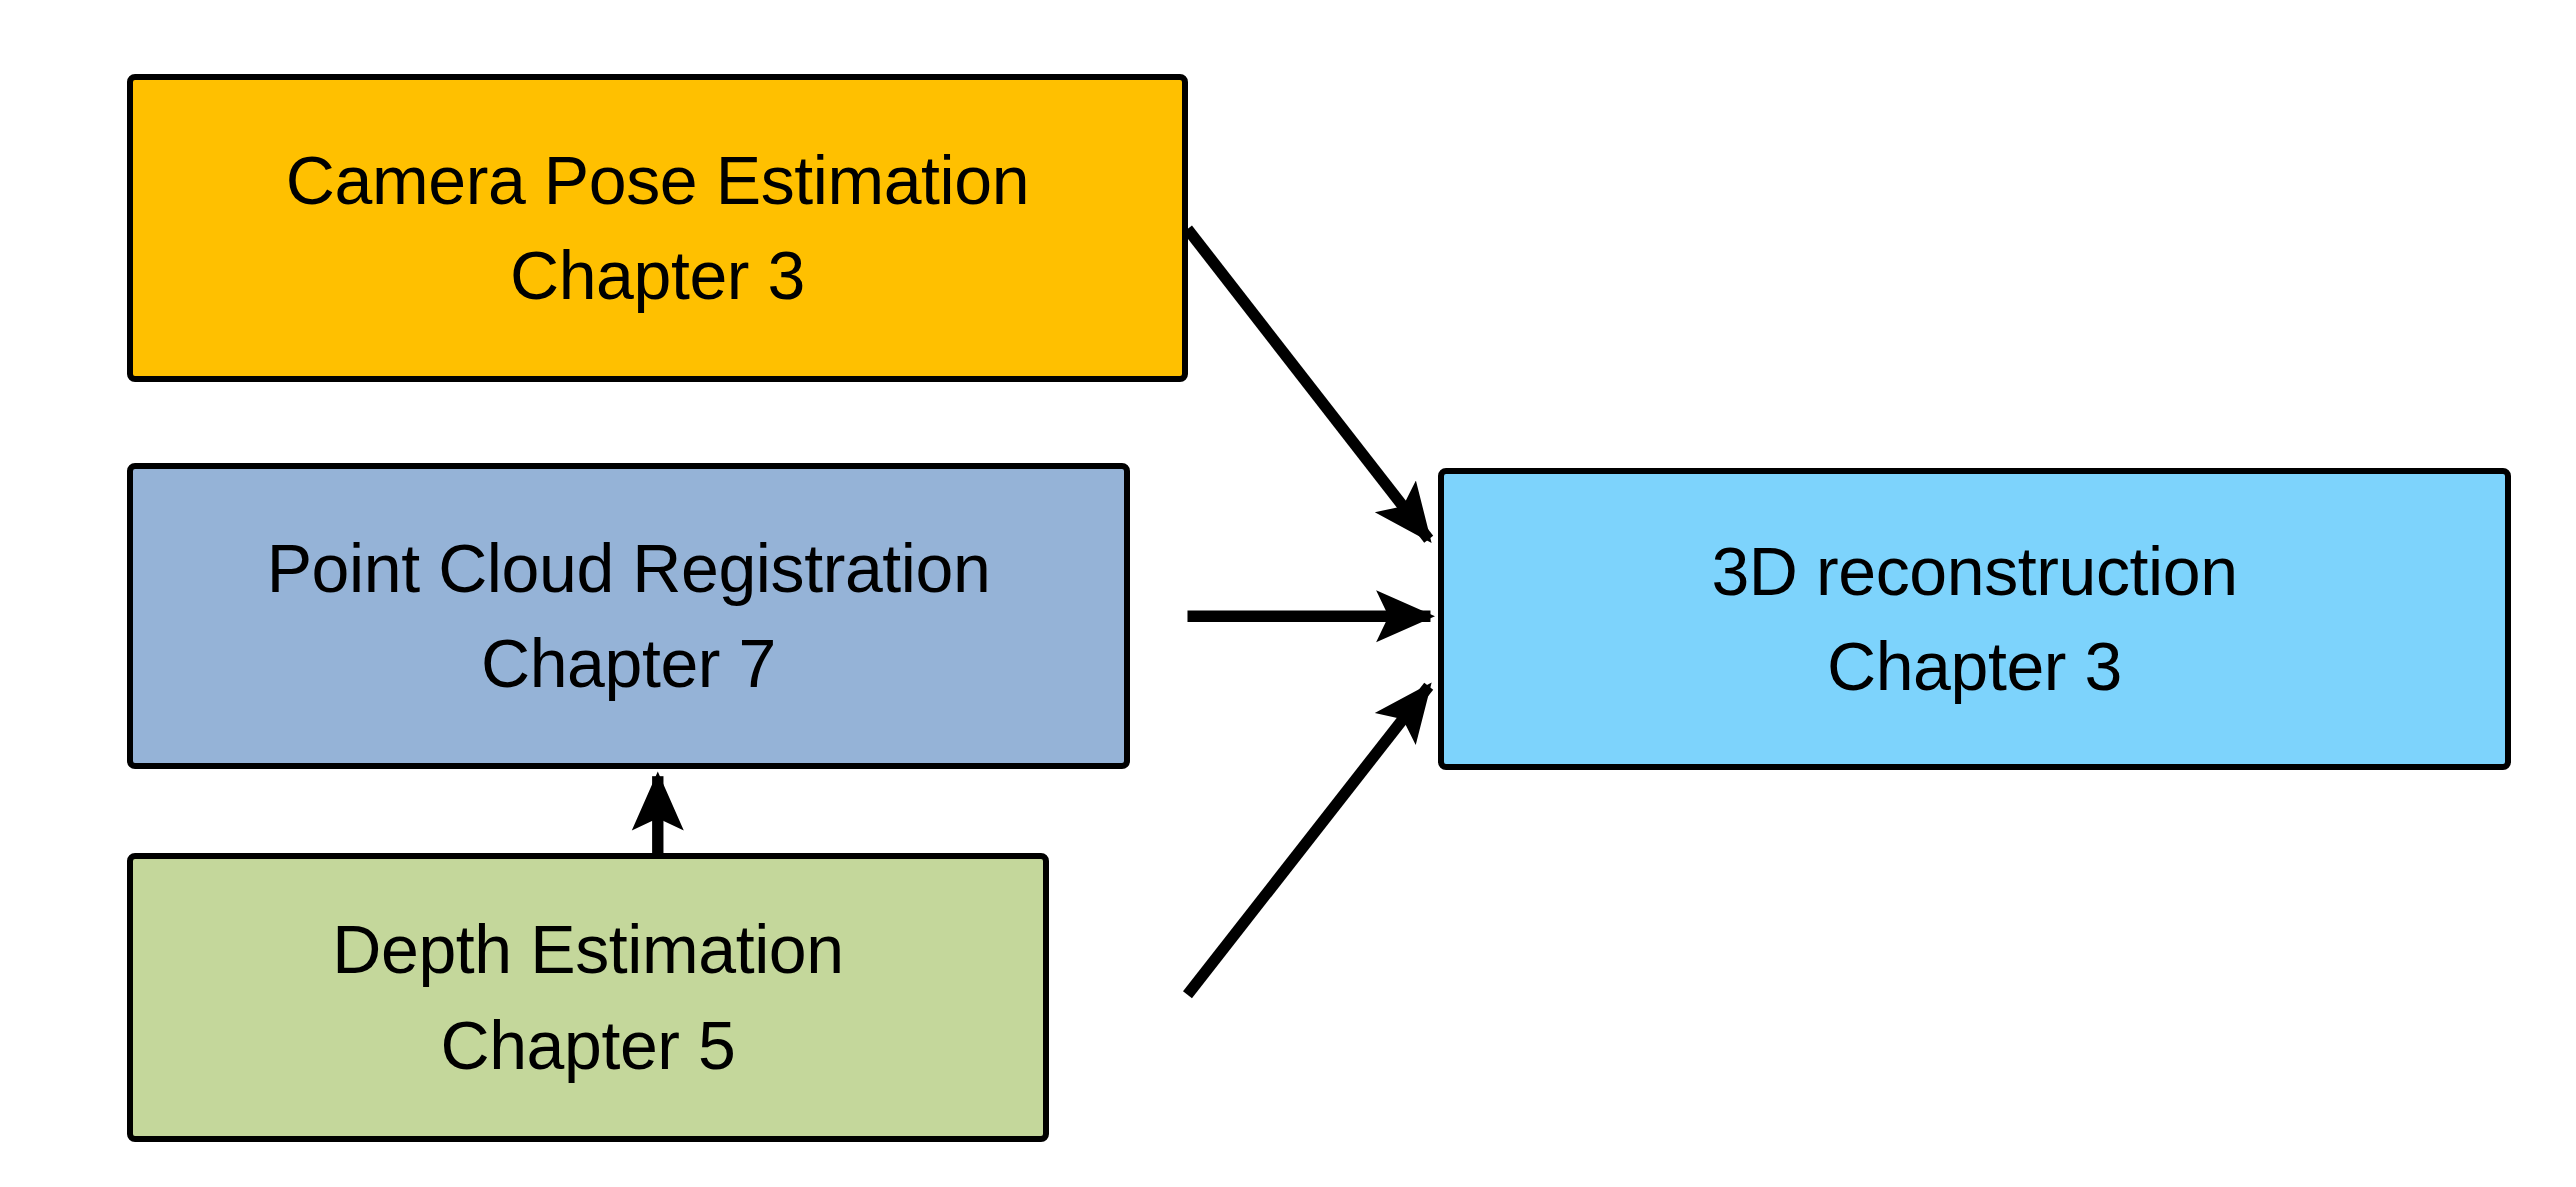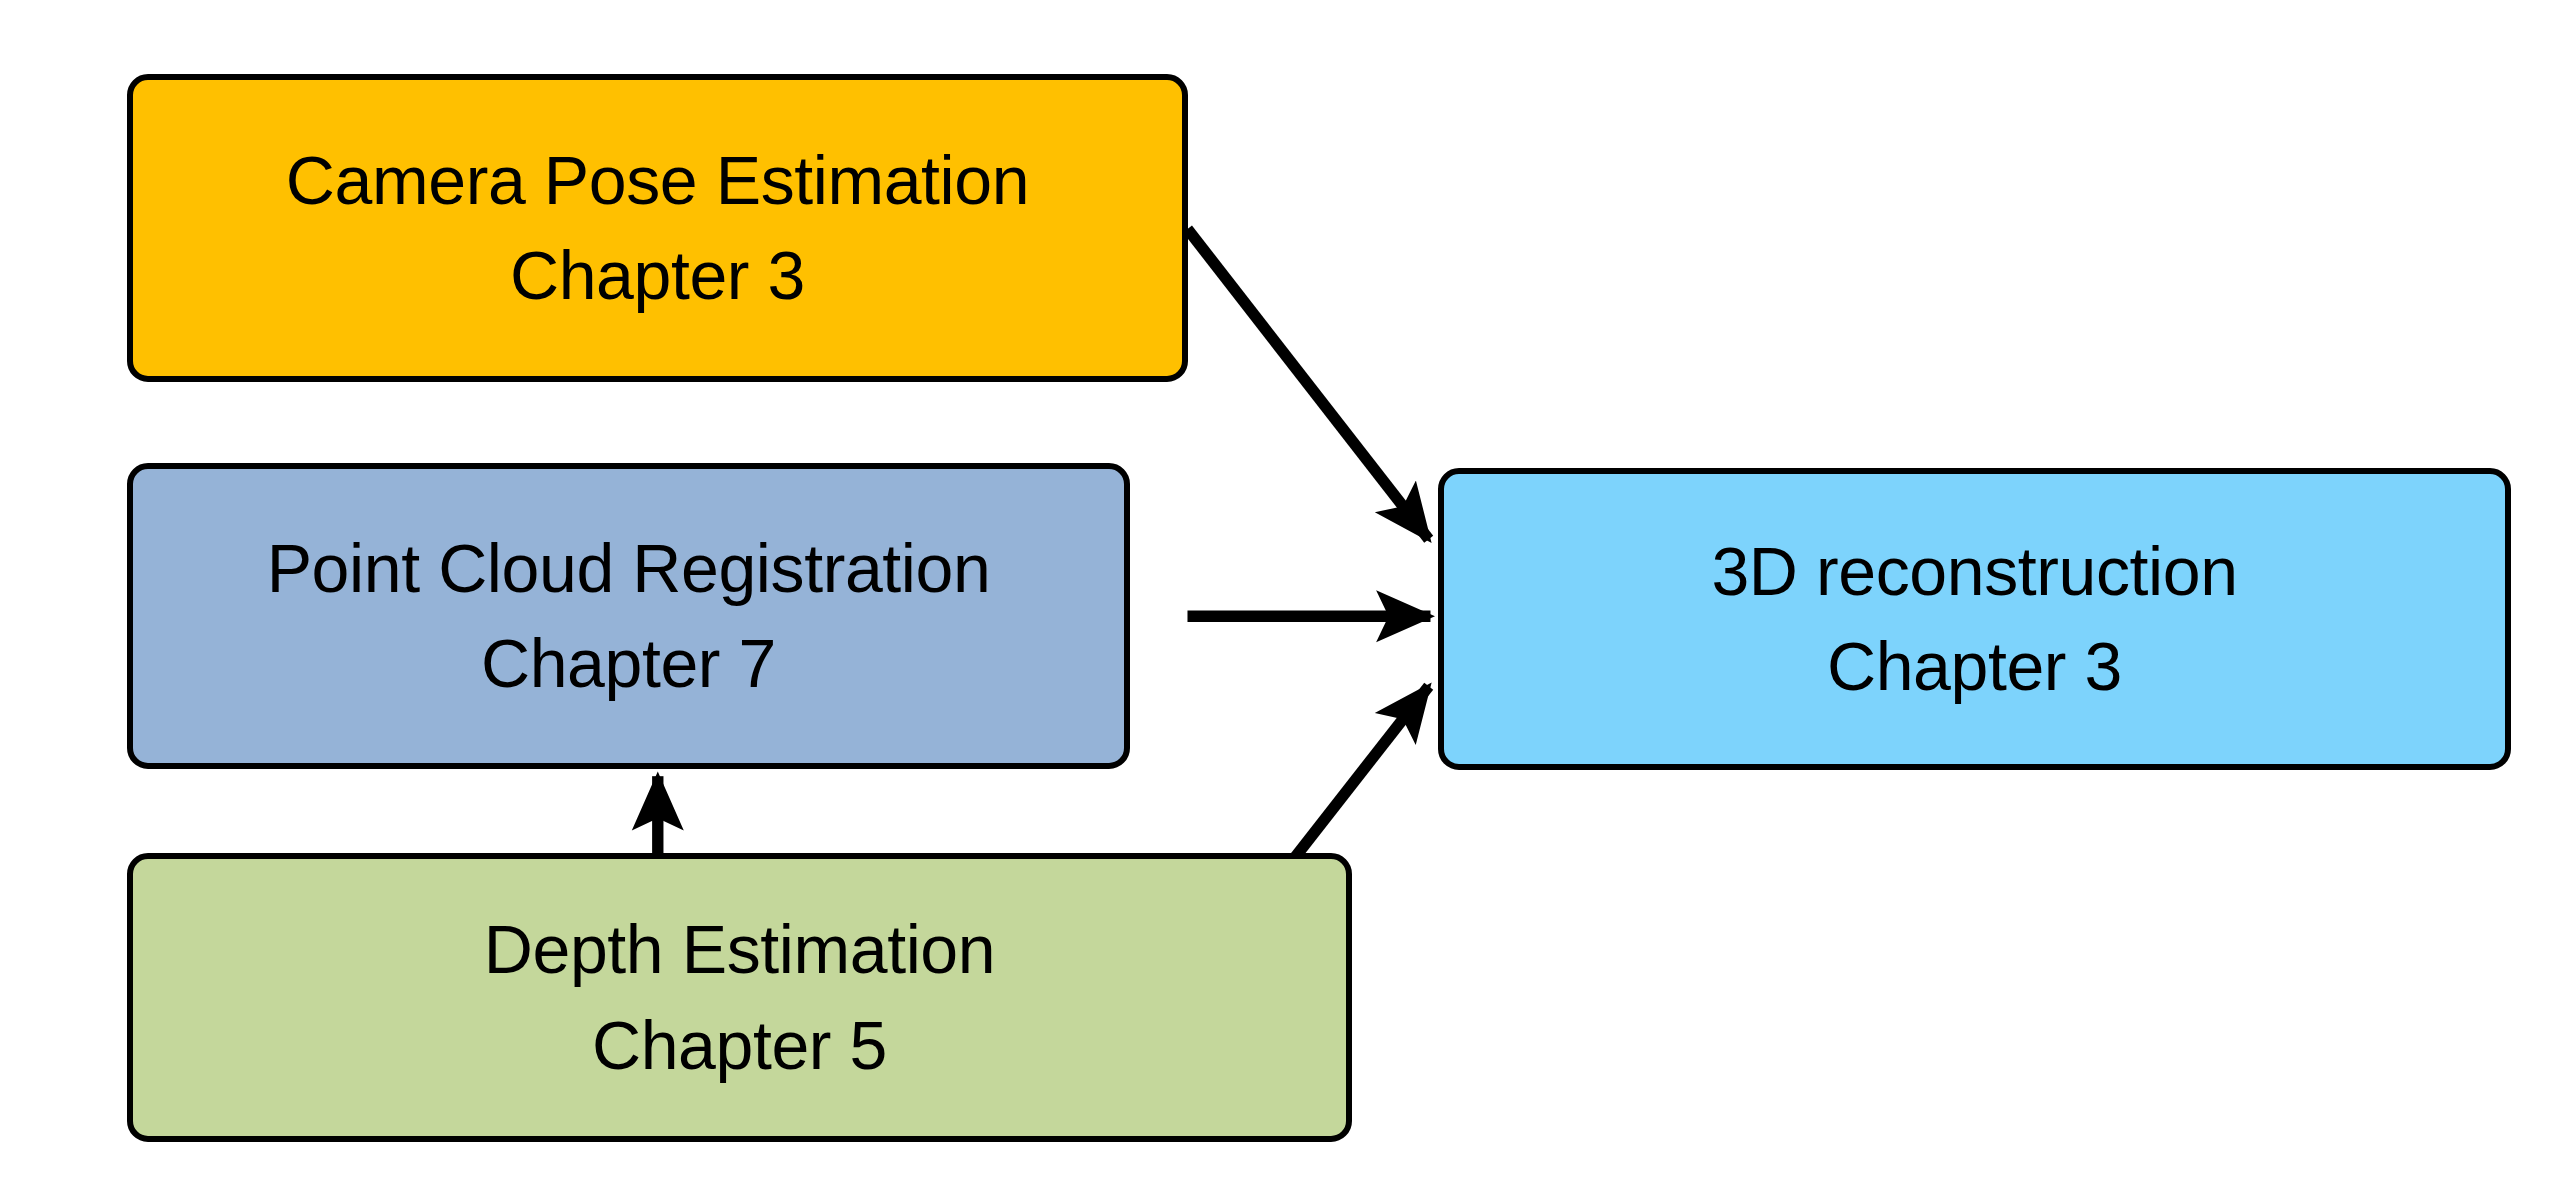--- a/index.html
+++ b/index.html
@@ -22,39 +22,39 @@
     left: 0;
     top: 0;
     width: 2576px;
     height: 1187px;
     pointer-events: none;
   }
   .node {
     position: absolute;
     box-sizing: border-box;
     border: 6.1px solid #000000;
-    border-radius: 21px;
+    border-radius: 8px;
     display: flex;
     flex-direction: column;
     align-items: center;
     justify-content: center;
     text-align: right;
     color: #000000;
     font-family: "Liberation Sans", sans-serif;
     font-size: 68px;
     line-height: 1.05;
     letter-spacing: -0.4px;
     z-index: 2;
   }
   .node .line1 { display: block; }
   .node .line2 { display: block; margin-top: 24px; }
 
   #node-camera-pose  { left: 127px;  top: 74px;   width: 1061px; height: 308px; background: #FFC000; }
   #node-point-cloud  { left: 127px;  top: 463px;  width: 1003px; height: 306px; background: #95B3D7; }
-  #node-depth        { left: 127px;  top: 853px;  width: 1225px; height: 289px; background: #C4D79B; }
+  #node-depth        { left: 127px;  top: 853px;  width: 922px; height: 289px; background: #C4D79B; }
   #node-3d-recon     { left: 1438px; top: 468px;  width: 1073px; height: 302px; background: #7dd3fc; }
 </style>
 </head>
 <body>
 
 <div id="canvas">
 
   <svg id="edges" viewBox="0 0 2946 1358" width="2576" height="1187" xmlns="http://www.w3.org/2000/svg">
     <defs>
       <marker id="arrowhead" viewBox="0 0 10 10" refX="9.2" refY="5" markerWidth="5.2" markerHeight="5.2" orient="auto-start-reverse">

